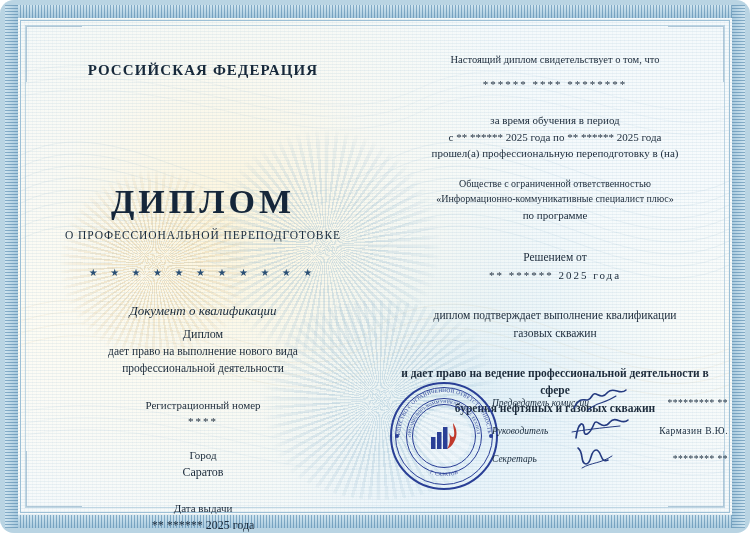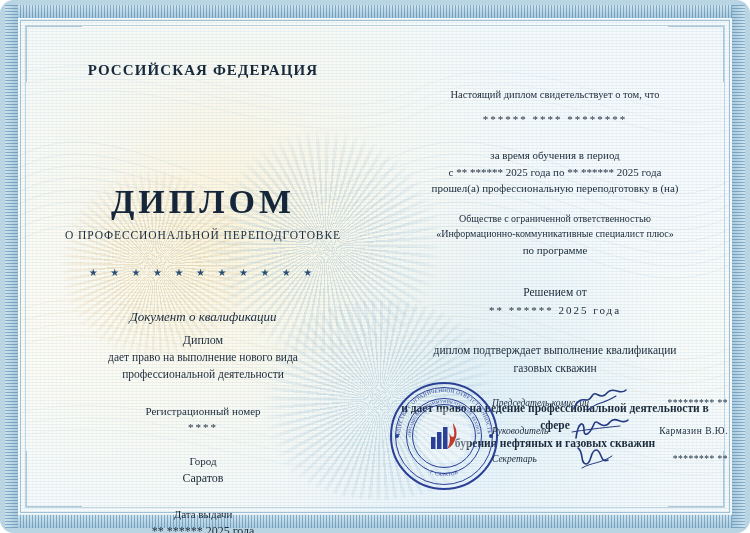--- a/index.html
+++ b/index.html
@@ -163,21 +163,21 @@
     margin-top: 8px;
   }
   .stars-row {
     margin-top: 26px;
     font-size: 10px;
     letter-spacing: 5px;
     color: #2a4f74;
   }
 
   .block-qual {
-    margin-top: 30px;
+    margin-top: 24px;
     line-height: 1.45;
   }
   .qual-head {
     font-style: italic;
     font-size: 13px;
     color: #16283a;
   }
   .qual-line { font-size: 12px; margin-top: 5px; }
   .qual-small { font-size: 11.5px; }
 
@@ -185,21 +185,21 @@
   .reg-value { margin-top: 4px; font-size: 11px; letter-spacing: 2px; }
 
   .city-label { margin-top: 22px; font-size: 11px; }
   .city-value { margin-top: 4px; font-size: 12px; }
 
   .date-label { margin-top: 22px; font-size: 11px; }
   .date-value { margin-top: 4px; font-size: 12px; }
 
   
   .r-line { font-size: 11px; line-height: 1.5; }
-  .r-line.sm { font-size: 10.5px; margin-top: 35px; }
+  .r-line.sm { font-size: 10.5px; }
   .r-stars { letter-spacing: 2px; font-size: 11px; }
   .gap-8 { height: 8px; }
   .gap-20 { height: 20px; }
 
   .org-block { margin-top: 14px; line-height: 1.55; font-size: 11.5px; }
   .org-name { font-size: 10px; }
   .prog-name { font-size: 11.5px; }
 
   .decision-block { margin-top: 26px; font-size: 11.5px; line-height: 1.5; }
   .qualif-block { margin-top: 24px; font-size: 11.5px; line-height: 1.55; }

